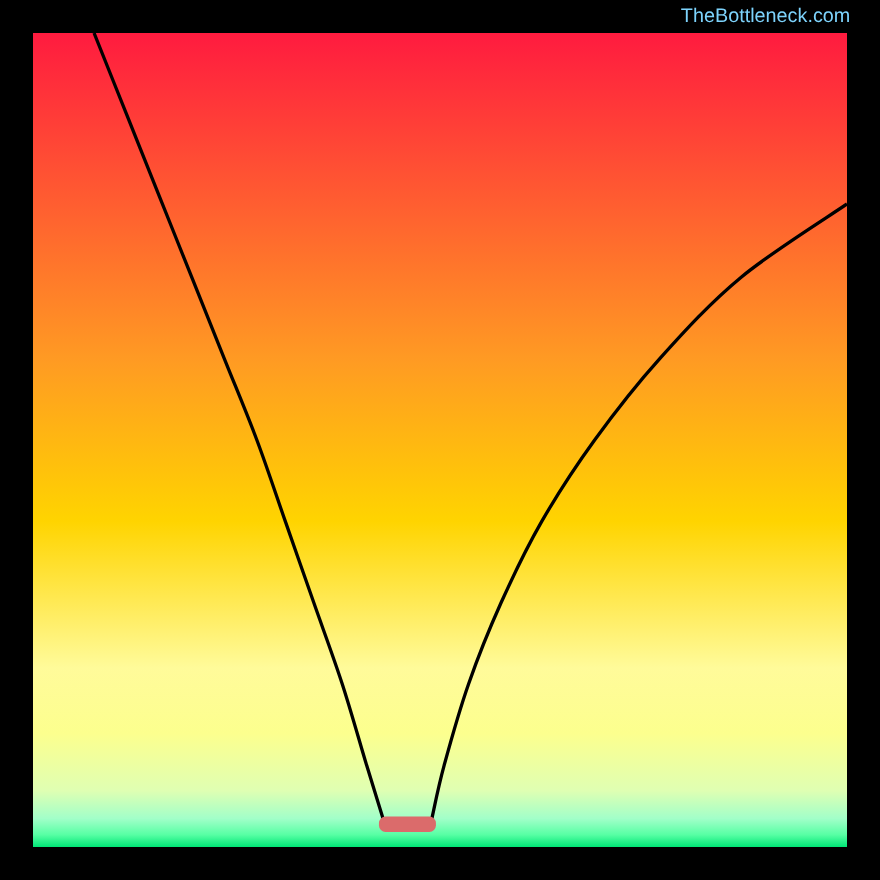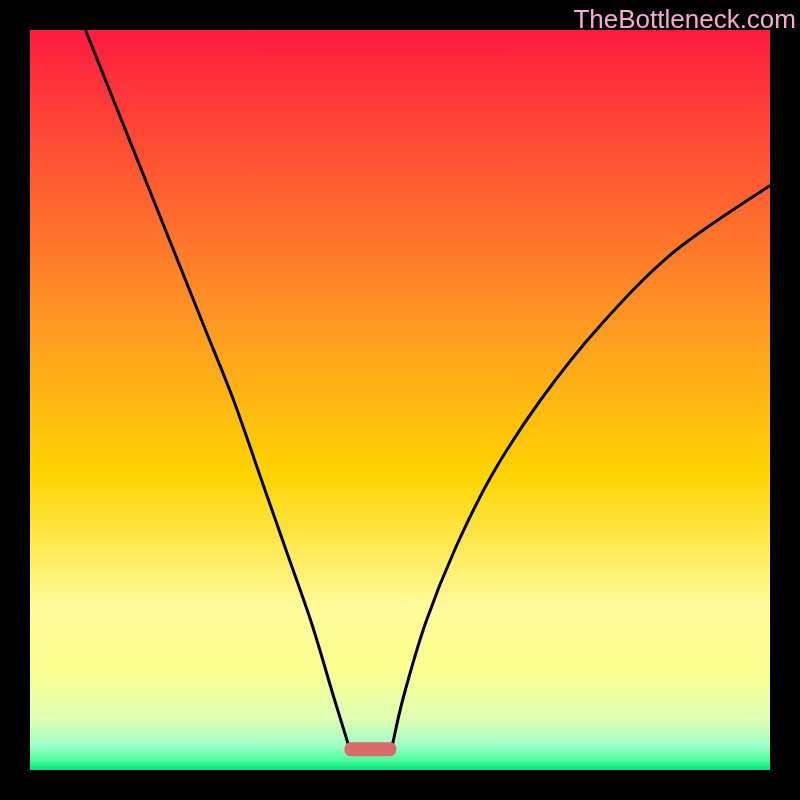--- a/index.html
+++ b/index.html
@@ -22,24 +22,24 @@
   .plot {
     position: absolute;
     left: 30px;
     top: 30px;
     width: 740px;
     height: 740px;
   }
   .watermark {
     position: absolute;
     top: 4px;
-    right: 4px;
-    color: #f9a8d4;
+    right: 27px;
+    color: #7dd3fc;
     font-family: Arial, Helvetica, sans-serif;
-    font-size: 26px;
+    font-size: 18px;
     letter-spacing: 0px;
     z-index: 10;
   }
   svg {
     display: block;
   }
 </style>
 </head>
 <body>
 

